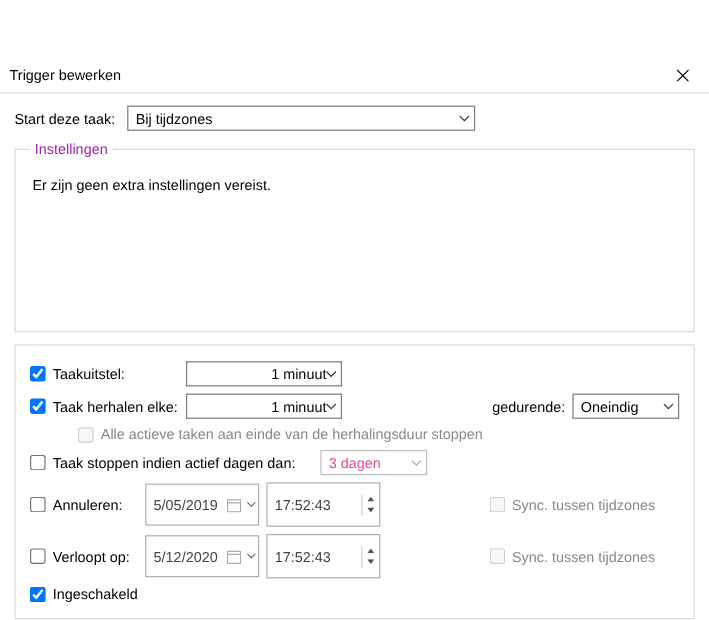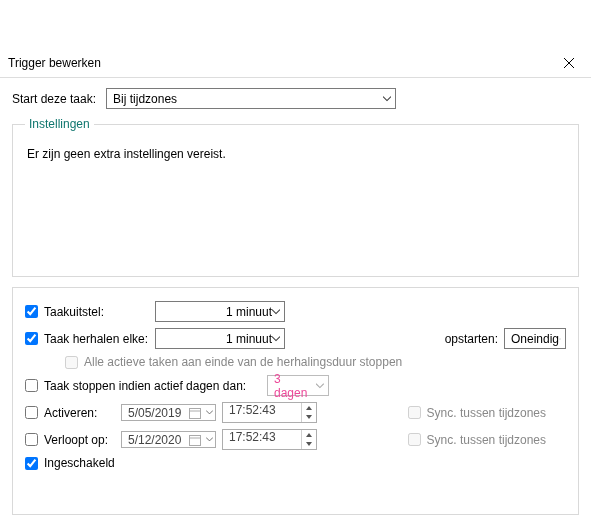--- a/index.html
+++ b/index.html
@@ -43,53 +43,53 @@
     font-size: 12px;
   }
   .combo.disabled { color: #ec4899; border-color: #bcbcbc; }
   .combo .chevron, .spin .chevron { width: 8px; height: 8px; }
   fieldset.group {
     border: 1px solid #d9d9d9;
     margin: 0 0 10px 0;
     padding: 10px 12px;
     font-size: 12px;
   }
-  fieldset.group > legend { padding: 0 4px; color: #0f766e; }
+  fieldset.group > legend { padding: 0 4px; color: #a21caf; }
   .settings-area { min-height: 160px; }
   .adv { flex: 1; }
   .adv-row {
     display: flex; align-items: center; padding: 3px 0;
   }
   .adv-row .gap { flex: 1; }
   .chk {
     display: inline-flex; align-items: center; gap: 6px;
     font-size: 12px;
   }
   .chk input[type="checkbox"] {
     width: 13px; height: 13px; margin: 0;
   }
   .chk.disabled { color: #888; }
   .chk.indent { margin-left: 40px; }
   .chk-col { width: 130px; display: inline-flex; }
   .datepick {
     display: inline-flex; align-items: center;
     border: 1px solid #adadad;
-    height: 17px; padding: 0 2px 0 6px;
+    height: 35px; padding: 0 2px 0 6px;
     font-size: 12px; color: #444;
     width: 95px; margin-right: 6px;
     background: #fff;
     gap: 3px;
   }
   .datepick .dval { flex: 1; }
   .datepick .cal { width: 12px; height: 12px; opacity: 0.7; }
   .datepick .chev { width: 7px; height: 7px; margin-left: 2px; }
   .spin {
-    display: inline-flex; 
+    display: inline-flex; align-items: center;
     border: 1px solid #adadad;
-    height: 21px; padding: 0 0 0 6px;
+    height: 37px; padding: 0 0 0 6px;
     font-size: 12px; color: #444;
     width: 95px; margin-right: 6px;
     background: #fff;
   }
   .spin .sval { flex: 1; }
   .spin .arrows { display: flex; flex-direction: column; border-left: 1px solid #cfcfcf; }
   .spin .arrows span { width: 14px; height: 9px; display: flex; align-items: center; justify-content: center; }
   .spin .arrows svg { width: 6px; height: 4px; }
   .footer {
     height: 32px;
@@ -102,21 +102,21 @@
     min-width: 86px; height: 23px;
     border: 1px solid #adadad;
     background: #e1e1e1;
     font-size: 12px;
     display: inline-flex; align-items: center; justify-content: center;
     padding: 0 12px;
   }
   .btn.default { border: 2px solid #0078d7; background: #e1e1e1; }
   .duur-label { min-width: 70px; text-align: right; margin-right: 6px; }
   .combo-sm { width: 130px; justify-content: flex-end; }
-  .combo-md { width: 62px; }
+  .combo-md { width: 89px; }
   .combo-xl { width: 290px; }
 </style>
 </head>
 <body>
 
 <div class="window">
 
   <div class="titlebar">
     <div class="titlebar-title">Trigger bewerken</div>
     <div class="titlebar-close">
@@ -164,21 +164,21 @@
           <input type="checkbox" checked="" style="">
           <span>Taak herhalen elke:</span>
         </label>
         <div class="combo combo-sm">
           <span>1 minuut</span>
           <svg class="chevron" viewBox="0 0 10 6">
               <path d="M0 0 L5 5 L10 0" fill="none" stroke="#333" stroke-width="1.3"></path>
             </svg>
         </div>
         <div class="gap"></div>
-        <span class="duur-label">opstarten:</span>
+        <span class="duur-label">gedurende:</span>
         <div class="combo combo-md">
           <span>Oneindig</span>
           <svg class="chevron" viewBox="0 0 10 6">
               <path d="M0 0 L5 5 L10 0" fill="none" stroke="#333" stroke-width="1.3"></path>
             </svg>
         </div>
       </div>
 
       <div class="adv-row">
         <label class="chk indent disabled">
@@ -196,21 +196,21 @@
           <span>3 dagen</span>
           <svg class="chevron" viewBox="0 0 10 6">
               <path d="M0 0 L5 5 L10 0" fill="none" stroke="#aaa" stroke-width="1.3"></path>
             </svg>
         </div>
       </div>
 
       <div class="adv-row">
         <label class="chk" style="width:96px;">
           <input type="checkbox" style="">
-          <span>Activeren:</span>
+          <span>Annuleren:</span>
         </label>
         <div class="datepick">
           <span class="dval">5/05/2019</span>
           <svg class="cal" viewBox="0 0 12 12">
               <rect x="0.5" y="1.5" width="11" height="10" fill="none" stroke="#888"></rect>
               <line x1="0.5" y1="4" x2="11.5" y2="4" stroke="#888"></line>
             </svg>
           <svg class="chev" viewBox="0 0 10 6">
               <path d="M0 0 L5 5 L10 0" fill="none" stroke="#666" stroke-width="1.3"></path>
             </svg>

